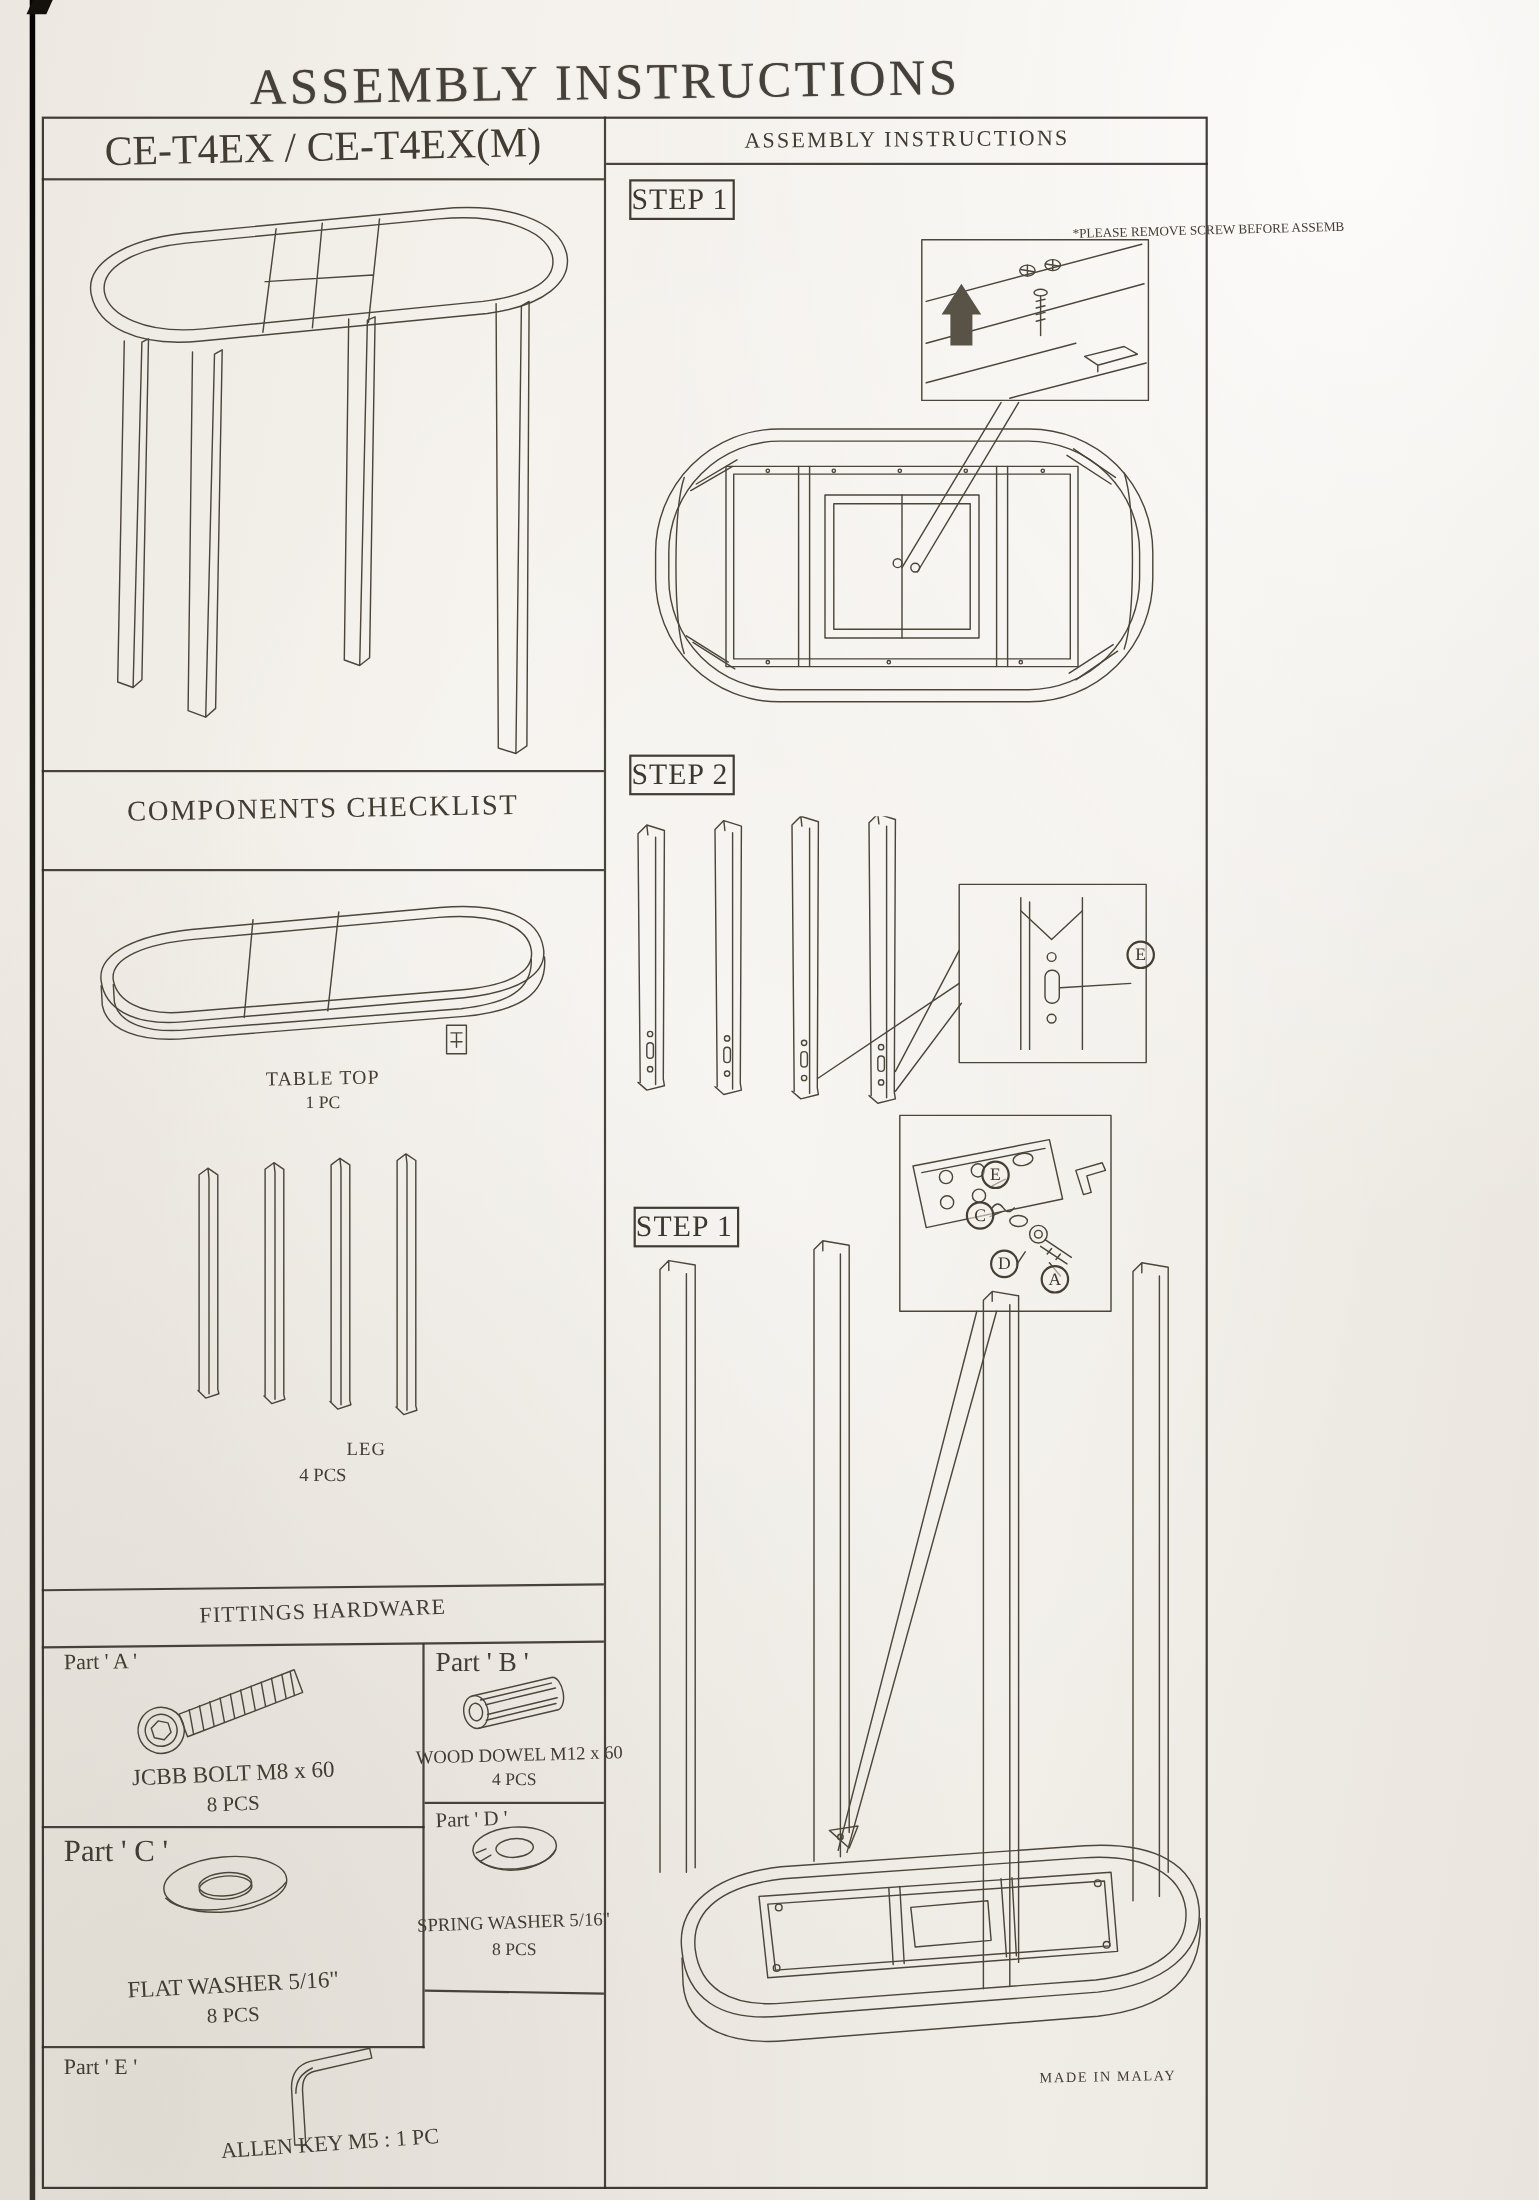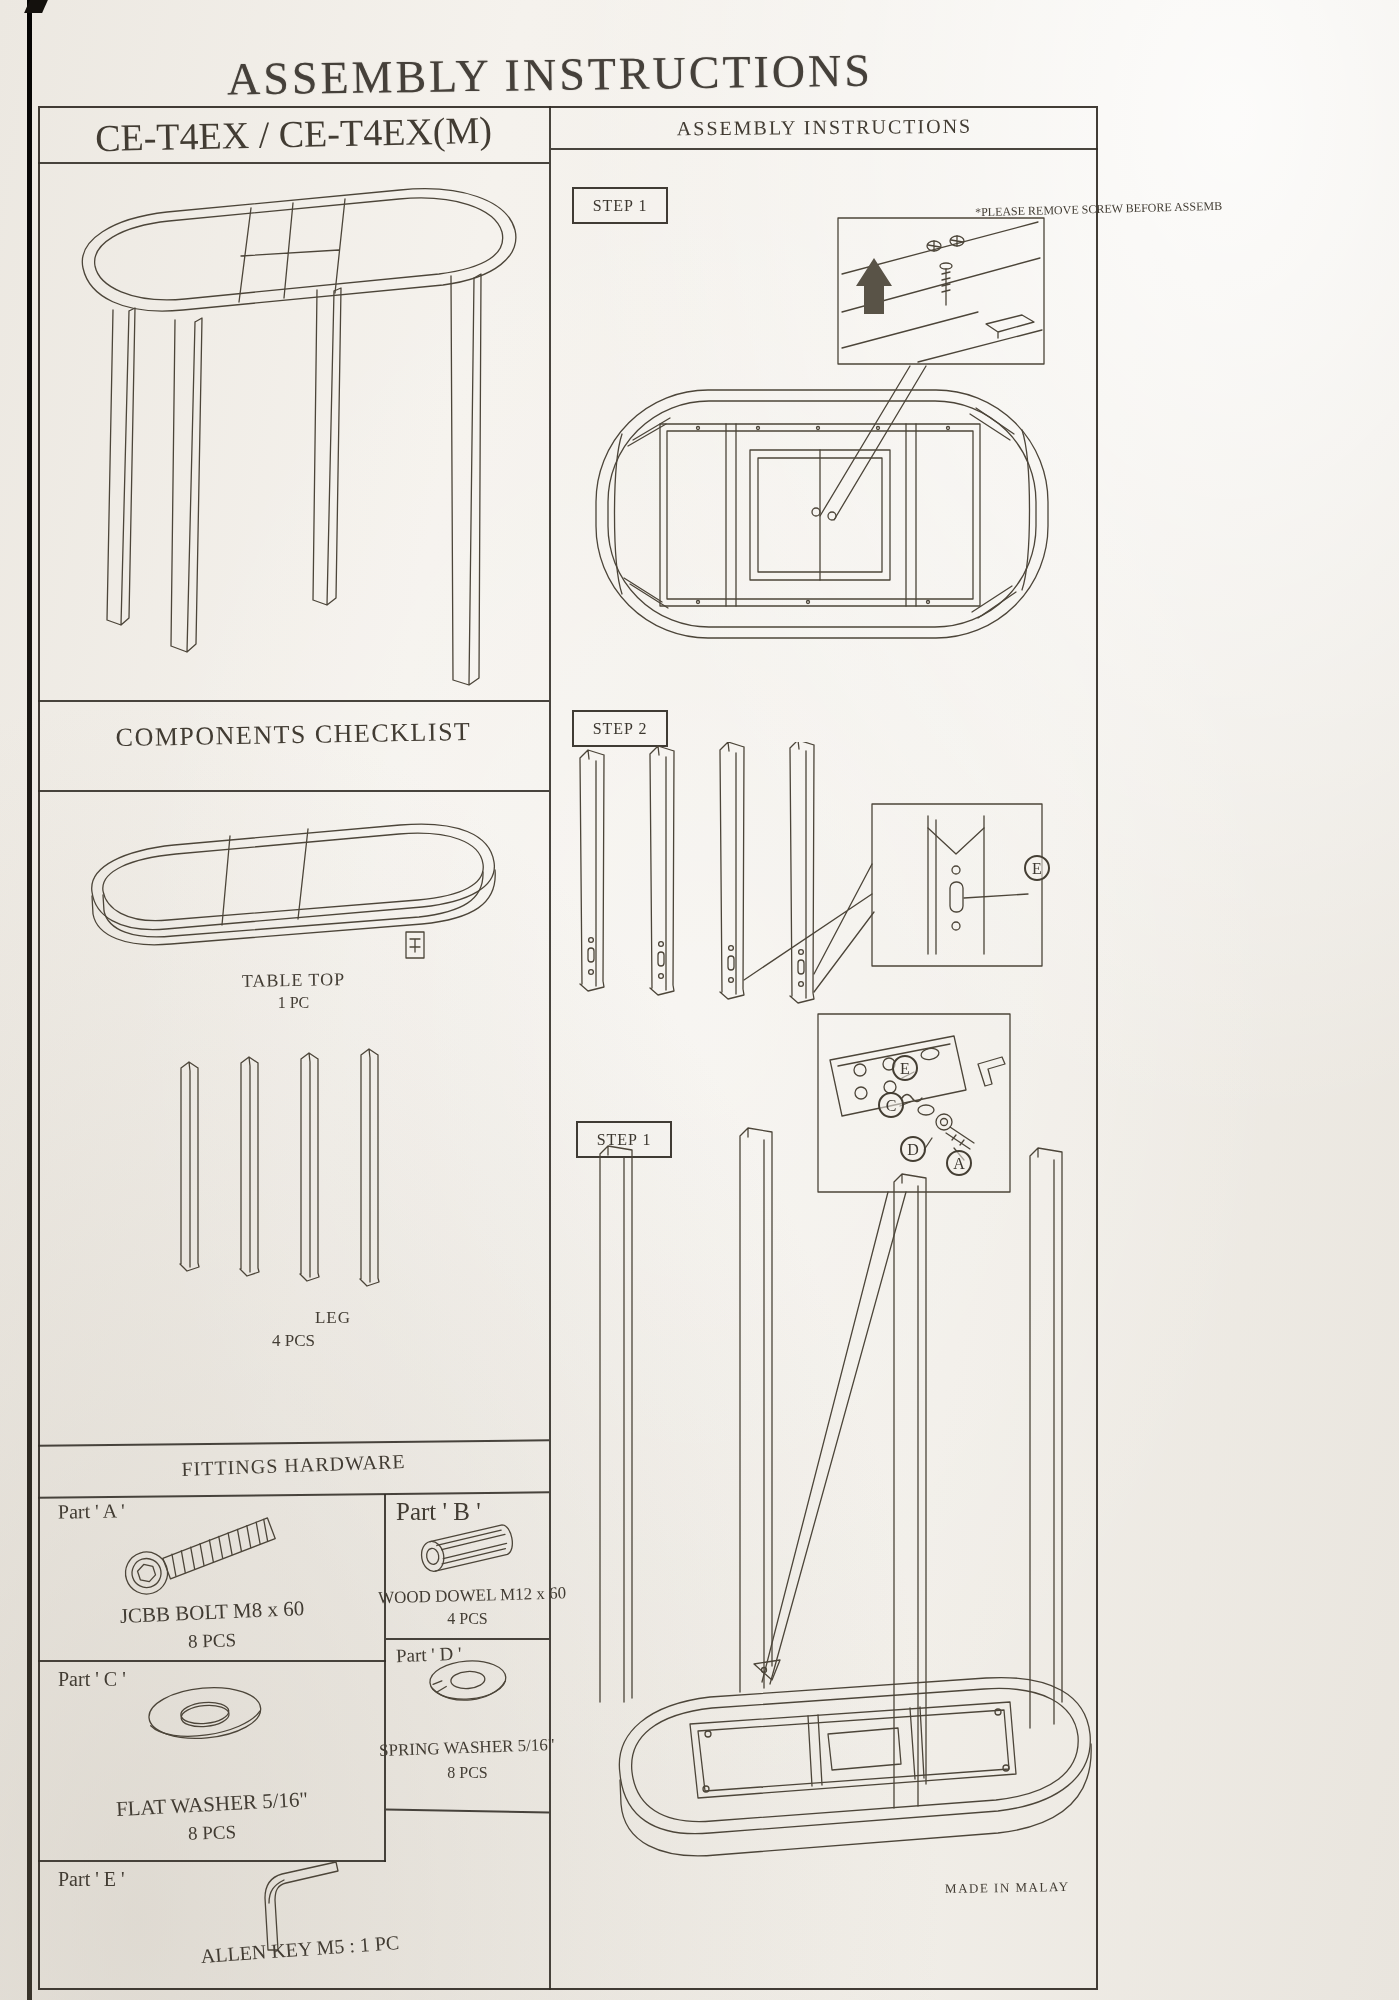--- a/index.html
+++ b/index.html
@@ -8,22 +8,22 @@
     font-family:"Liberation Serif",serif;color:#3c372f;
     background:
       radial-gradient(ellipse at 88% 6%, rgba(255,255,255,.8) 0%, rgba(255,255,255,0) 38%),
       radial-gradient(ellipse at 10% 96%, rgba(205,199,188,.55) 0%, rgba(205,199,188,0) 45%),
       radial-gradient(ellipse at 50% 50%, rgba(255,255,255,.35) 0%, rgba(255,255,255,0) 60%),
       linear-gradient(100deg,#ece8e1 0%,#f5f2ed 30%,#f1eee8 68%,#e9e5de 100%);
   }
   .t{position:absolute;color:#423c33;}
   .c{text-align:center;}
   .line{position:absolute;background:rgba(48,43,36,.88);}
-  .stepbox{position:absolute;border:2px solid rgba(48,43,36,.92);text-align:center;
-    font-size:16px;letter-spacing:1px;color:#3c372f;background:transparent;margin-top:24px;}
+  .stepbox{position:absolute;border:2px solid rgba(48,43,36,.92);text-align:left;
+    font-size:27px;letter-spacing:1px;color:#3c372f;background:transparent;}
   .frame{position:absolute;left:38px;top:106px;width:1060px;height:1884px;
     border:2px solid rgba(45,40,33,.9);box-sizing:border-box;}
   .scanline{position:absolute;left:27px;top:0;width:5px;height:2000px;
     background:linear-gradient(#050403,#26221c 55%,#38332a);}
   .notch{position:absolute;left:27px;top:0;width:18px;height:13px;background:#14110d;transform:skewX(-24deg);}
   svg.drawing{position:absolute;}
   .draw,.draw *{stroke:#4c4539;stroke-width:1.3;fill:none;stroke-linecap:round;stroke-linejoin:round;}
   .callout{position:absolute;width:26px;height:26px;border:2px solid #443e33;border-radius:50%;
     text-align:center;line-height:24px;font-size:16px;color:#3c372f;box-sizing:border-box;background:rgba(244,241,235,.55);}
   .title{font-size:46px;letter-spacing:3px;color:#45403a;text-shadow:0 0 1px rgba(70,64,55,.55);}
@@ -112,21 +112,21 @@
   <g class="draw" transform="rotate(-10 30 40)">
     <ellipse cx="28" cy="38" rx="11" ry="15"></ellipse>
     <ellipse cx="28" cy="38" rx="6" ry="8"></ellipse>
     <path d="M28,23 L102,19 M28,53 L102,49 M102,19 C111,21 112,46 102,49"></path>
     <path d="M34,28 L100,24 M36,47 L101,43 M38,33 L103,29 M38,42 L103,38"></path>
   </g>
 </svg>
 <div class="t c nowrap" style="left:378px;top:1586px;width:178px;font-size:17px;transform:rotate(-1.5deg);">WOOD DOWEL M12 x 60</div>
 <div class="t c" style="left:386px;top:1610px;width:163px;font-size:16px;">4 PCS</div>
 
-<div class="t" style="left:58px;top:1668px;font-size:20px;">Part ' C '</div>
+<div class="t" style="left:58px;top:1668px;font-size:28px;">Part ' C '</div>
 <svg class="drawing" style="left:140px;top:1680px;" width="130" height="78" viewBox="0 0 130 78">
   <g class="draw" transform="rotate(-5 65 35)">
     <ellipse cx="65" cy="33" rx="56" ry="25"></ellipse>
     <ellipse cx="65" cy="33" rx="24" ry="10.5"></ellipse>
     <ellipse cx="65" cy="36" rx="24" ry="10.5"></ellipse>
     <path d="M10,41 C28,63 102,58 120,36"></path>
   </g>
 </svg>
 <div class="t c nowrap" style="left:38px;top:1792px;width:348px;font-size:21px;transform:rotate(-3deg);">FLAT WASHER 5/16"</div>
 <div class="t c" style="left:38px;top:1822px;width:348px;font-size:19px;transform:rotate(-2deg);">8 PCS</div>

